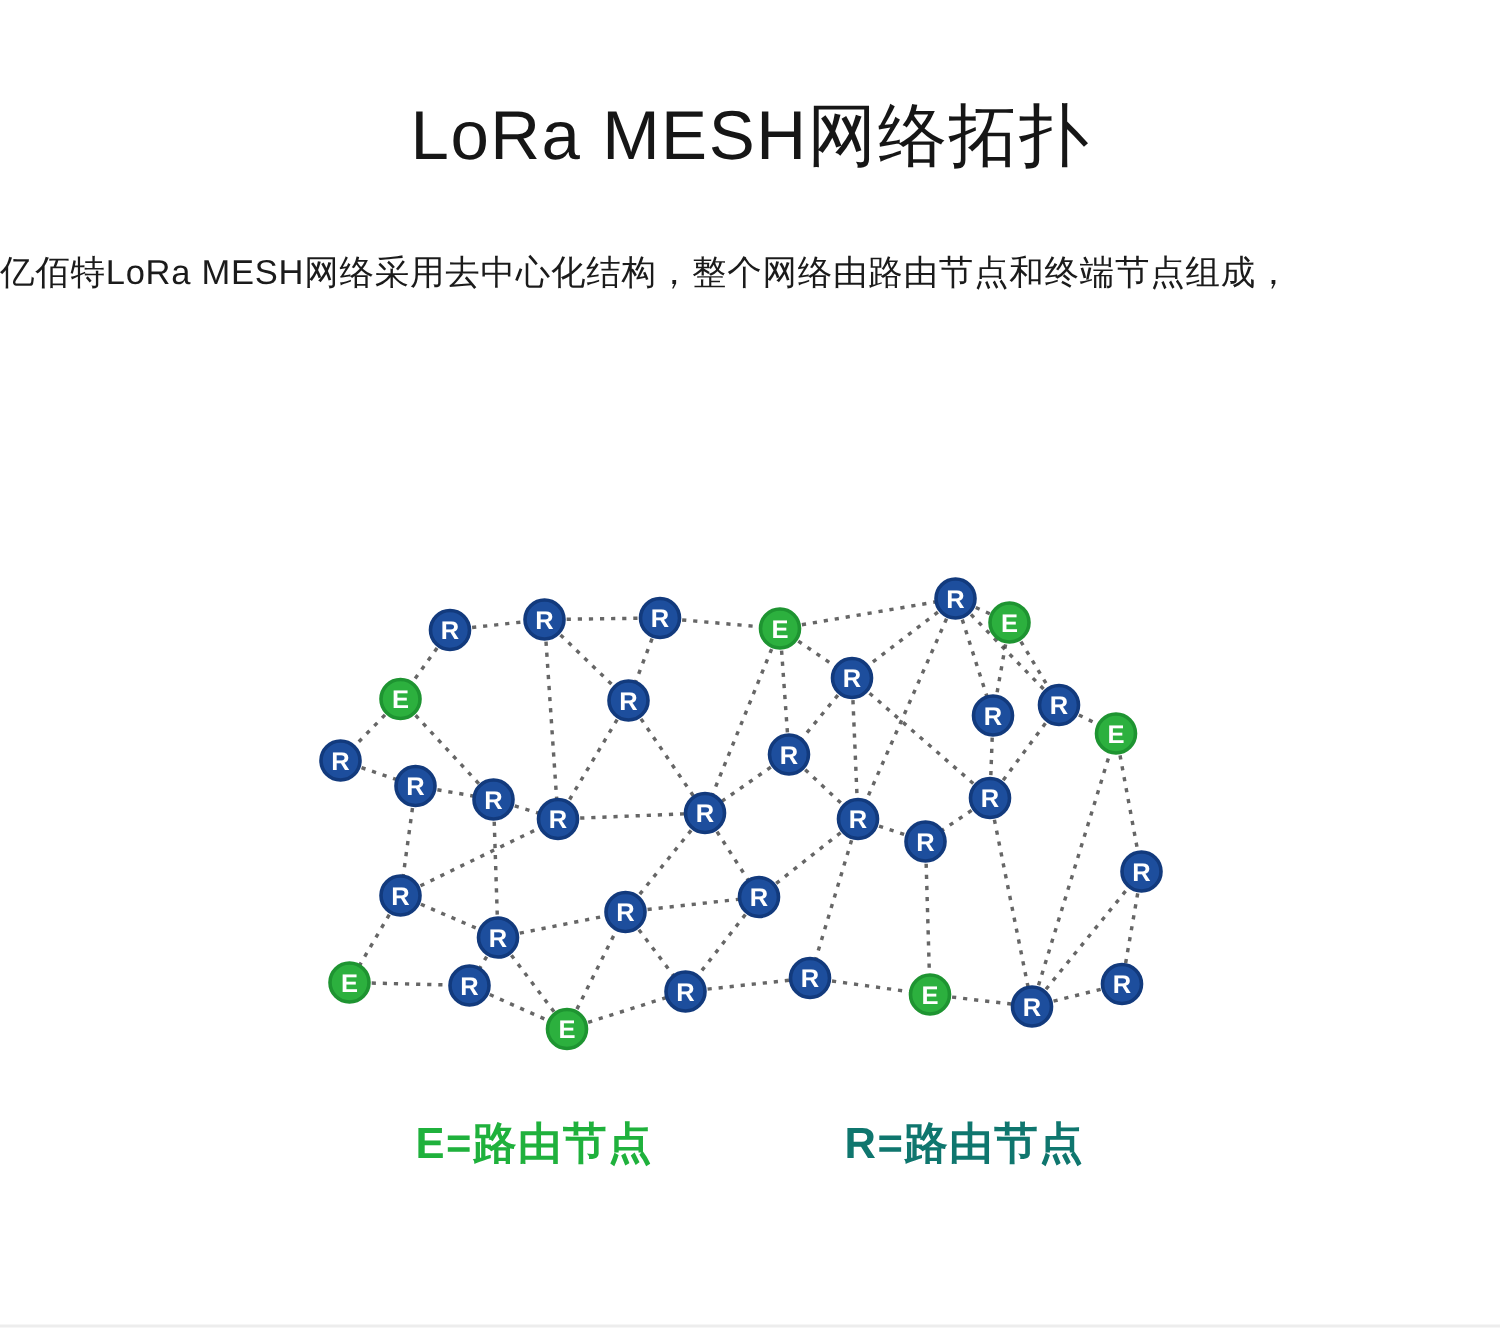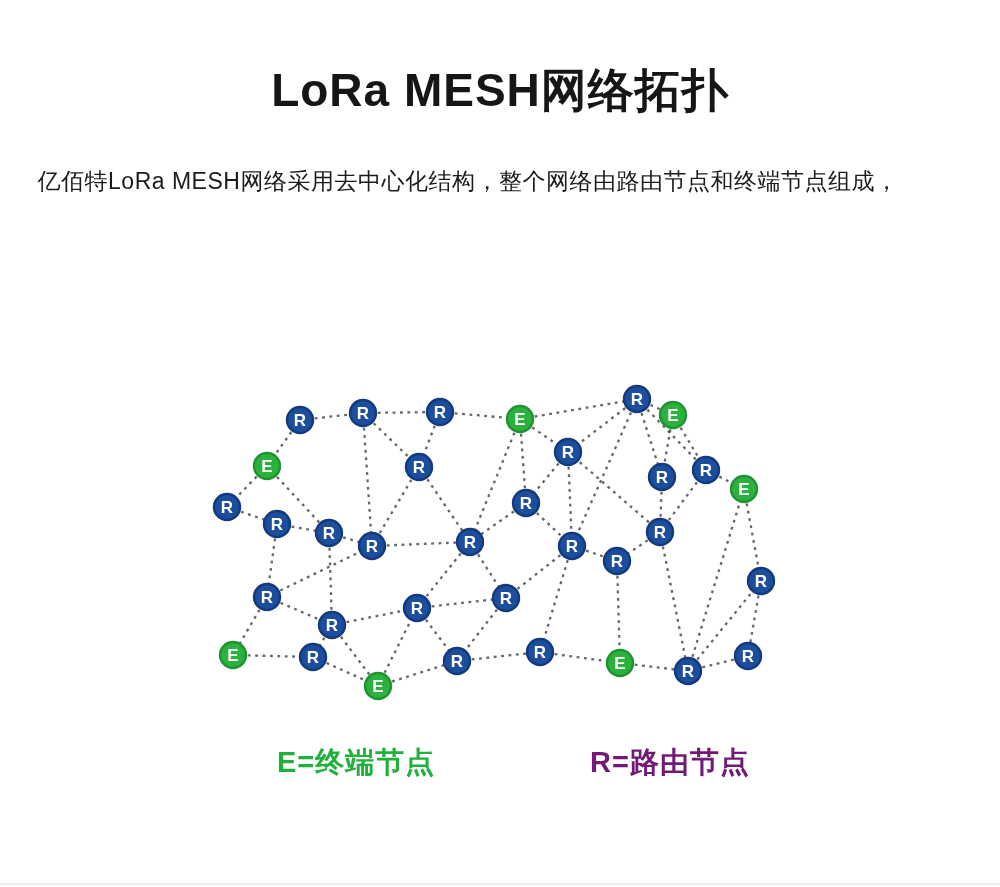--- a/index.html
+++ b/index.html
@@ -4,24 +4,24 @@
 <style>
   html,body{margin:0;padding:0;background:#ffffff;}
   body{
     width:1000px;height:887px;position:relative;overflow:hidden;
     font-family:"Liberation Sans","DejaVu Sans",sans-serif;
     -webkit-font-smoothing:antialiased;
   }
   .page-title{
     position:absolute;top:60px;left:0;width:1000px;
     text-align:center;margin:0;
-    font-size:46px;font-weight:700;letter-spacing:1px;color:#161616;
+    font-size:46px;font-weight:400;letter-spacing:1px;color:#161616;
   }
   .desc{
-    position:absolute;top:158px;left:0;width:936px;text-align:center;
+    position:absolute;top:158px;left:0;width:936px;text-align:left;
   }
   .desc p{
     margin:0;font-size:23px;line-height:47.5px;color:#1b1b1b;
     font-weight:400;letter-spacing:0.5px;
   }
   .topology{
     position:absolute;left:0;top:0;width:1000px;height:887px;
     pointer-events:none;
   }
   .mesh-link{
@@ -35,21 +35,21 @@
     text-anchor:middle;
   }
   .legend{
     position:absolute;top:743px;left:0;width:1000px;height:40px;
   }
   .legend-item{
     position:absolute;font-size:29px;font-weight:bold;letter-spacing:1px;
     white-space:nowrap;
   }
   .legend-endpoint{left:277px;color:#1fb13c;}
-  .legend-router{left:590px;color:#701a75;}
+  .legend-router{left:563px;color:#0f766e;}
   .bottom-rule{
     position:absolute;left:0;top:883px;width:1000px;height:2px;
     background:#ededed;
   }
 </style>
 </head>
 <body>
 
 <h1 class="page-title">LoRa MESH网络拓扑</h1>
 
@@ -255,17 +255,17 @@
       <circle cx="748" cy="656" r="13" class="node-circle" fill="#1d4e9d" stroke="#123a7d"></circle>
       <text x="748" y="662" class="node-label">R</text>
     </g>
     <g>
       <circle cx="761" cy="581" r="13" class="node-circle" fill="#1d4e9d" stroke="#123a7d"></circle>
       <text x="761" y="587" class="node-label">R</text>
     </g>
   </svg>
 
 <div class="legend">
-  <span class="legend-item legend-endpoint">E=终端节点</span>
+  <span class="legend-item legend-endpoint">E=路由节点</span>
   <span class="legend-item legend-router">R=路由节点</span>
 </div>
 
 <div class="bottom-rule"></div>
 
 </body></html>

